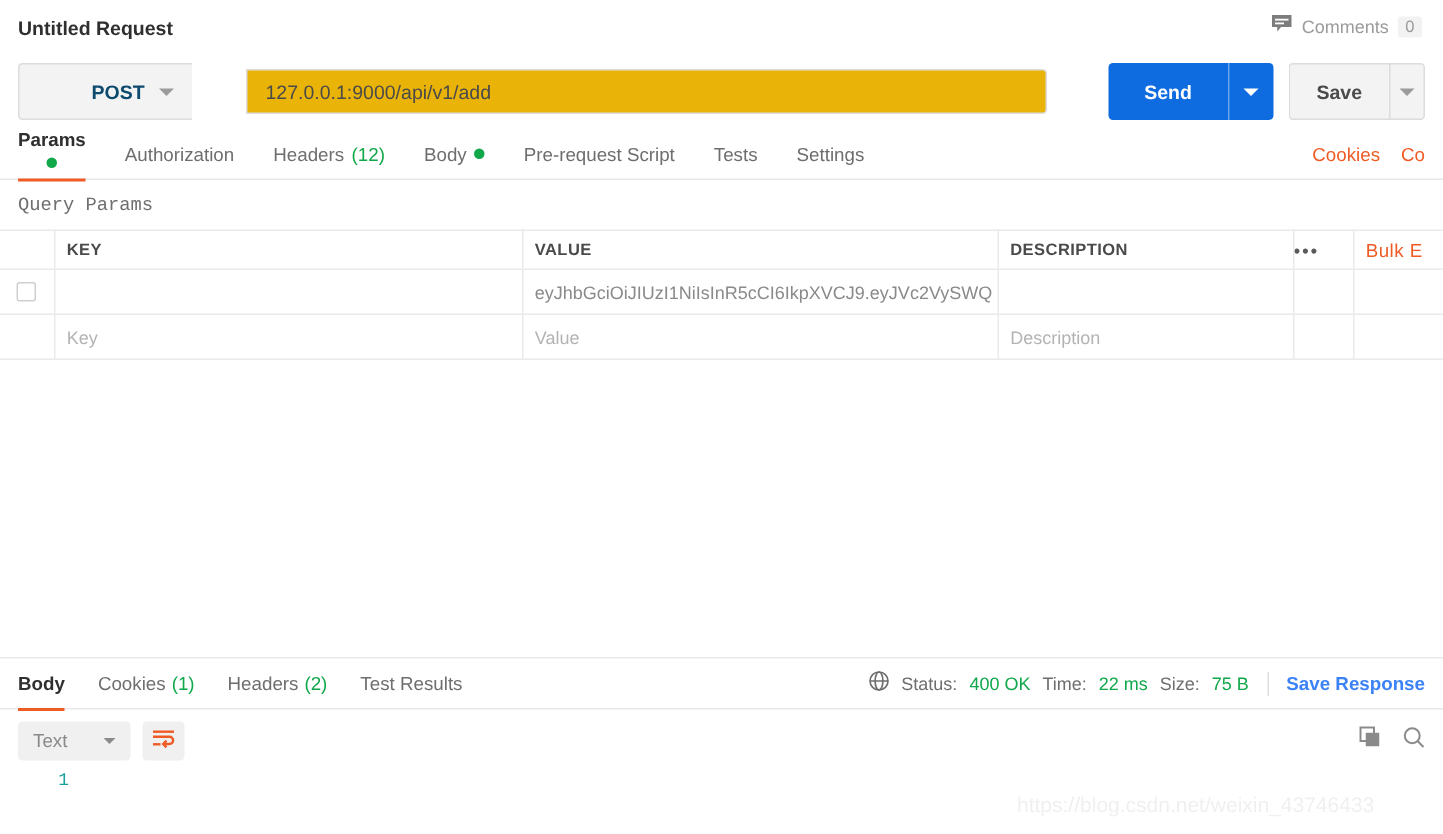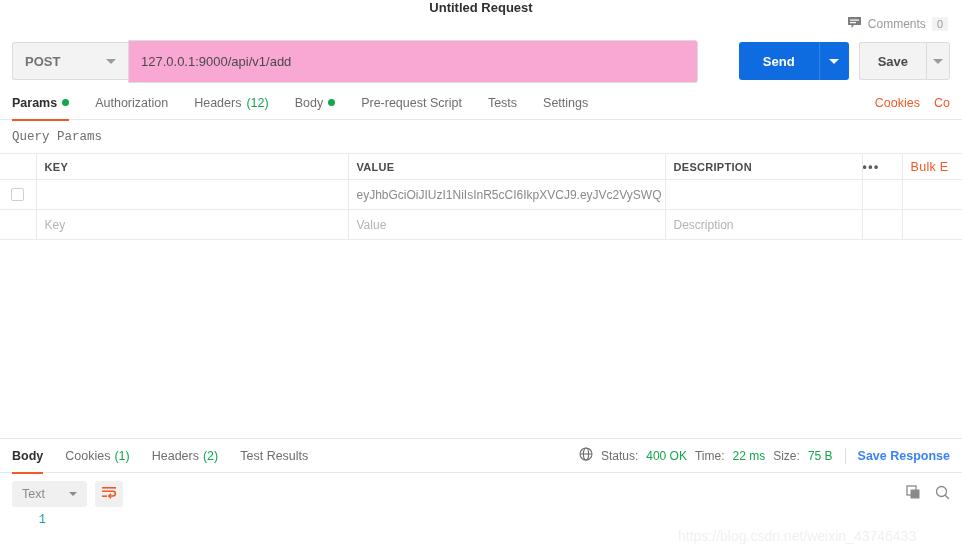--- a/index.html
+++ b/index.html
@@ -11,21 +11,20 @@
     overflow: hidden;
   }
   .app { position: relative; width: 962px; height: 556px; }
 
   
   .req-header {
     height: 36px;
     display: flex;
     align-items: center;
     padding: 0 12px;
-    flex-direction: column;
   }
   .req-title {
     font-size: 13px;
     font-weight: bold;
     color: #2f2f2f;
   }
   .header-right {
     margin-left: auto;
     display: flex;
     align-items: center;
@@ -57,37 +56,38 @@
     width: 116px;
     height: 38px;
     border: 1px solid #dcdcdc;
     border-right: none;
     background: #f3f3f3;
     display: flex;
     align-items: center;
     padding: 0 12px;
     border-radius: 3px 0 0 3px;
   }
-  .method-label { font-size: 13px; font-weight: bold; color: #737373; }
+  .method-label { font-size: 13px; font-weight: bold; color: #0c4a6e; margin-left: 36px; }
   .method-caret {
     margin-left: auto;
     width: 0; height: 0;
     border-left: 5px solid transparent;
     border-right: 5px solid transparent;
     border-top: 5px solid #9b9b9b;
   }
   .url-box {
     flex: 1;
-    height: 43px;
+    height: 30px;
     border: 1px solid #dcdcdc;
-    background: #f9a8d4;
+    background: #eab308;
     display: flex;
     align-items: center;
     padding: 0 12px;
     border-radius: 0 3px 3px 0;
+    margin-left: 36px;
   }
   .url-text { font-size: 13px; color: #4a4a4a; }
   .send-group { display: flex; margin-left: 10px; padding-left: 31px; }
   .send-btn {
     height: 38px;
     background: #0f6ce0;
     color: #ffffff;
     font-size: 13px;
     font-weight: bold;
     display: flex;
@@ -159,21 +159,21 @@
     color: #6e6e6e;
     margin-right: 26px;
     height: 34px;
     display: flex;
     align-items: center;
     gap: 5px;
     cursor: pointer;
     position: relative;
     white-space: nowrap;
   }
-  .tab.active { color: #2f2f2f; font-weight: bold; }
+  .tab.active { color: #2f2f2f; font-weight: bold; flex-direction: column; }
   .tab.active::after {
     content: "";
     position: absolute;
     left: 0; right: 0; bottom: -1px;
     height: 2px;
     background: #ef5b25;
   }
   .dot {
     width: 7px; height: 7px;
     border-radius: 50%;

